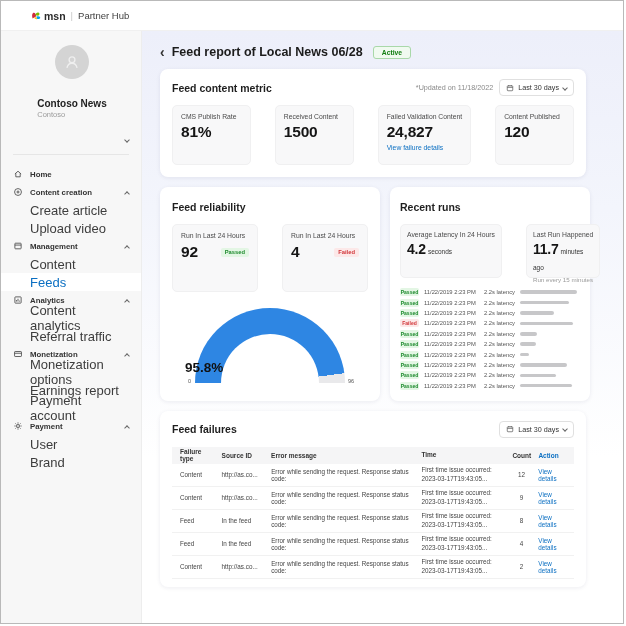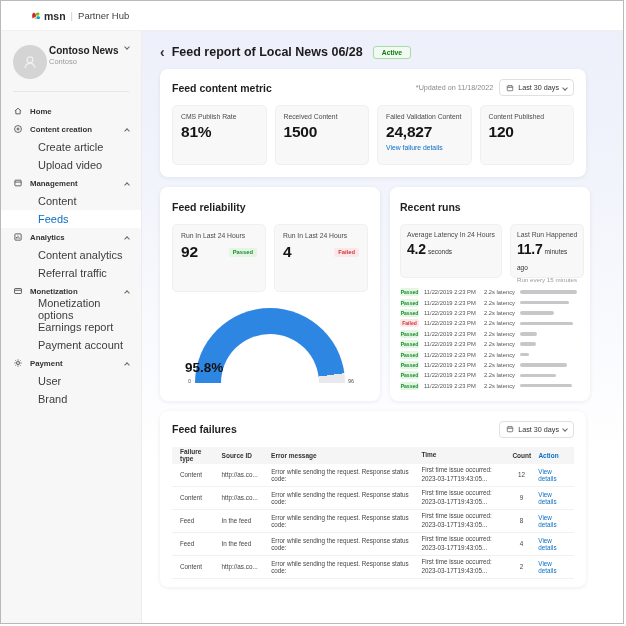--- a/index.html
+++ b/index.html
@@ -10,52 +10,52 @@
   .topbar{height:30px;display:flex;align-items:center;padding-left:30px;background:#fff;border-bottom:1px solid #f0f0f0;}
   .logo{display:flex;align-items:center;cursor:pointer;}
   .brand{font-size:10.5px;font-weight:700;color:#2b2b2b;margin-left:3px;}
   .sep{color:#c9c9c9;font-size:9.5px;margin:0 5px;}
   .product{font-size:9.5px;color:#3f3f3f;}
 
   .shell{display:flex;height:593px;}
 
   
   .sidebar{width:141px;background:#f7f7f7;border-right:1px solid #ededed;flex-shrink:0;}
-  .account{display:flex;gap:2px;padding:14px 10px 12px 12px;cursor:pointer;}
+  .account{display:flex;align-items:center;gap:19px;padding:14px 10px 12px 12px;cursor:pointer;flex-direction:column;}
   .avatar{width:34px;height:34px;border-radius:50%;background:#d4d4d4;display:flex;align-items:center;justify-content:center;flex-shrink:0;}
   .acct-name{font-size:10px;font-weight:700;color:#222;}
   .acct-org{font-size:7.5px;color:#9a9a9a;margin-top:1px;}
   .acct-chev{margin-left:auto;margin-right:2px;}
   .chev{display:inline-block;width:4px;height:4px;border-right:1.2px solid #666;border-bottom:1.2px solid #666;}
   .chev.down{transform:rotate(45deg);}
   .chev.up{transform:rotate(-135deg);margin-top:3px;}
   .side-divider{border:none;border-top:1px solid #e6e6e6;margin:0 12px 10px;}
   .nav-item{display:flex;align-items:center;gap:7px;padding:0 12px;height:18px;font-size:7.8px;color:#333;cursor:pointer;}
   .nav-item.top{font-weight:600;}
   .nav-item .chev{margin-left:auto;}
-  .nav-item.sub{padding-left:37px;font-weight:400;font-size:11px;color:#3d3d3d;}
+  .nav-item.sub{padding-left:29px;font-weight:400;font-size:13px;color:#3d3d3d;}
   .nav-item.selected{background:#ffffff;color:#0b6fc2;}
   .nav-icon{width:10px;height:10px;flex-shrink:0;display:block;}
 
   
   main{flex:1;background:linear-gradient(180deg,#edeffa 0%,#f3f5fc 30%,#ffffff 72%);padding:10px 0 0 18px;overflow:hidden;}
   .page-head{display:flex;align-items:center;gap:5px;margin:4px 0 10px;width:430px;}
   .back{font-size:14px;font-weight:700;color:#333;line-height:10px;cursor:pointer;}
   h1{font-size:12.5px;font-weight:700;color:#1c1c1c;margin:0 0 0 2px;}
   .badge-active{font-size:6.8px;font-weight:700;color:#107c10;background:#f0faf0;border:1px solid #a9d8a9;border-radius:3px;padding:2px 8px;margin-left:5px;}
 
   .card{background:#fff;border-radius:8px;box-shadow:0 1px 4px rgba(20,30,80,.08);width:426px;}
   .metrics-card{padding:10px 12px 12px;}
   .card-head{display:flex;align-items:center;}
   .card-title{font-size:10.5px;font-weight:700;color:#1f1f1f;}
   .head-right{margin-left:auto;display:flex;align-items:center;gap:6px;}
   .updated{font-size:7.2px;color:#8a8a8a;}
   .dropdown{display:flex;align-items:center;gap:4px;font-size:7.2px;color:#333;background:#fff;border:1px solid #e0e0e0;border-radius:4px;padding:3px 6px;font-family:inherit;cursor:pointer;}
 
-  .tiles{display:flex;gap:8px;margin-top:9px;}
+  .tiles{display:flex;gap:24px;margin-top:9px;}
   .tile{background:#f8f8f9;border:1px solid #f0f0f1;border-radius:5px;padding:7px 8px;}
   .metrics-card .tile{flex:1;height:60px;}
   .tile-label{font-size:6.8px;color:#4a4a4a;white-space:nowrap;}
   .tile-value{font-size:15.5px;font-weight:700;color:#151515;margin-top:3px;letter-spacing:-.2px;}
   .tile-link{font-size:6.8px;color:#0b6fc2;margin-top:3px;cursor:pointer;}
 
   .row2{display:flex;gap:10px;margin-top:10px;width:430px;align-items:stretch;}
   .rel-card{width:220px;padding:10px 12px;}
   .runs-card{width:200px;padding:10px 10px;}
   .rel-card .tile{flex:1;height:68px;}

